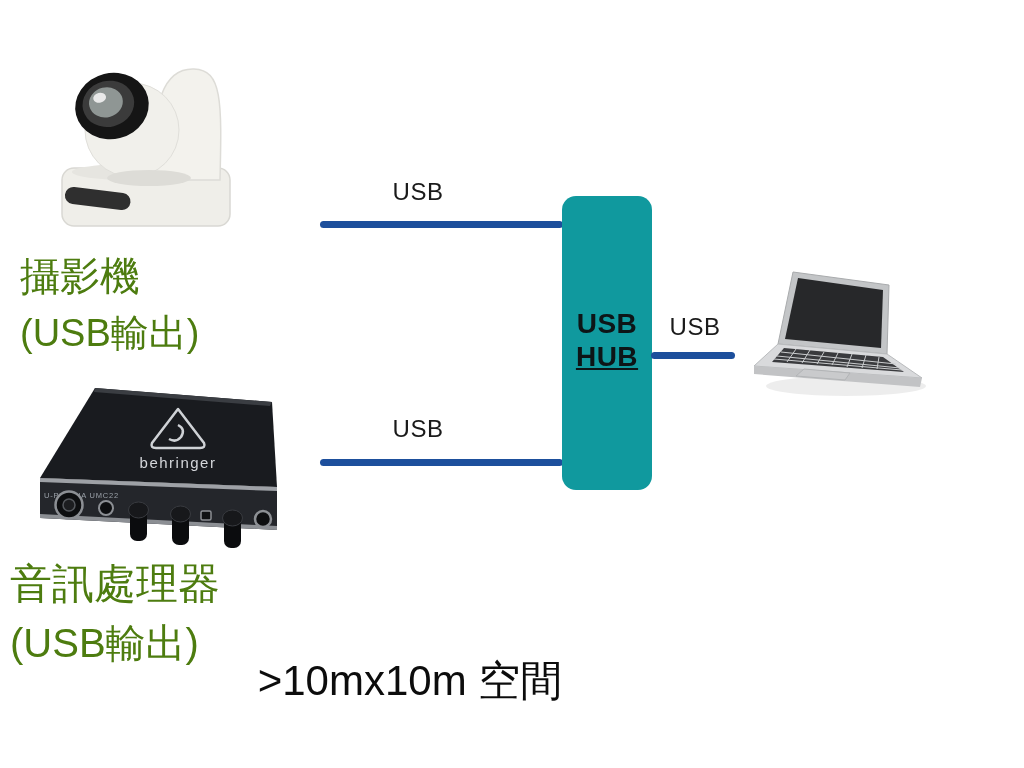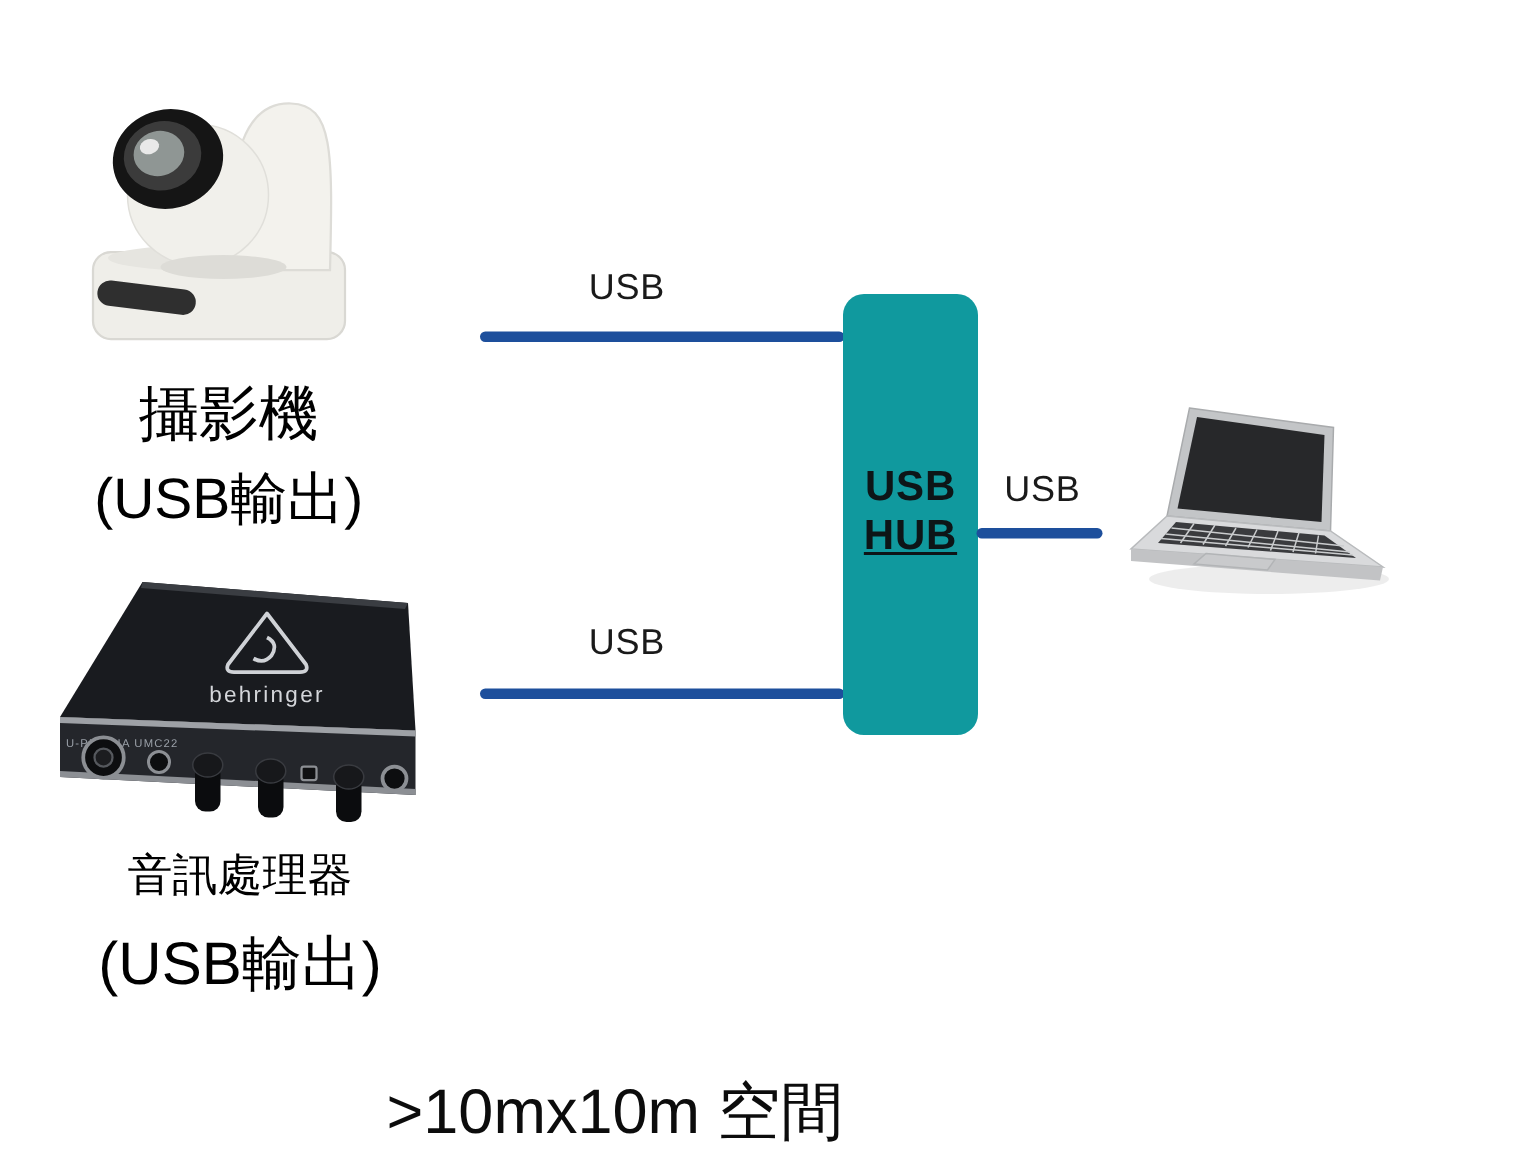--- a/index.html
+++ b/index.html
@@ -25,28 +25,28 @@
   .hub{
     left:562px;top:196px;width:90px;height:294px;
     background:var(--hub-color);
     border-radius:14px;
     display:flex;flex-direction:column;align-items:center;justify-content:center;
   }
   .hub .hub-line{font-size:28px;font-weight:700;line-height:33px;letter-spacing:0.5px;color:#0d1517;margin-top:-6px;}
   .hub .hub-line + .hub-line{margin-top:0;text-decoration:underline;}
 
   
-  .dev-label{text-align:center;color:#000000;}
+  .dev-label{text-align:left;color:#4d7c0f;}
   .cam-l1{left:20px;top:252px;width:265px;font-size:40px;line-height:48px;}
   .cam-l2{left:20px;top:310px;width:265px;font-size:38px;line-height:46px;}
-  .aud-l1{left:10px;top:560px;width:300px;font-size:30px;line-height:48px;}
+  .aud-l1{left:10px;top:560px;width:300px;font-size:42px;line-height:48px;}
   .aud-l2{left:10px;top:620px;width:300px;font-size:40px;line-height:46px;}
 
   
-  .caption{left:0;top:716px;width:820px;text-align:center;font-size:42px;line-height:50px;color:#0c0c0c;}
+  .caption{left:0;top:656px;width:820px;text-align:center;font-size:42px;line-height:50px;color:#0c0c0c;}
 </style>
 </head>
 <body>
 
 <div id="stage">
 
   <svg class="abs figure" style="left:52px;top:28px;" width="185" height="210" viewBox="0 0 185 210" aria-hidden="true">
 
     <g>
       <rect x="10" y="140" width="168" height="58" rx="12" fill="#efeee9" stroke="#d9d8d3" stroke-width="1.5"></rect>

